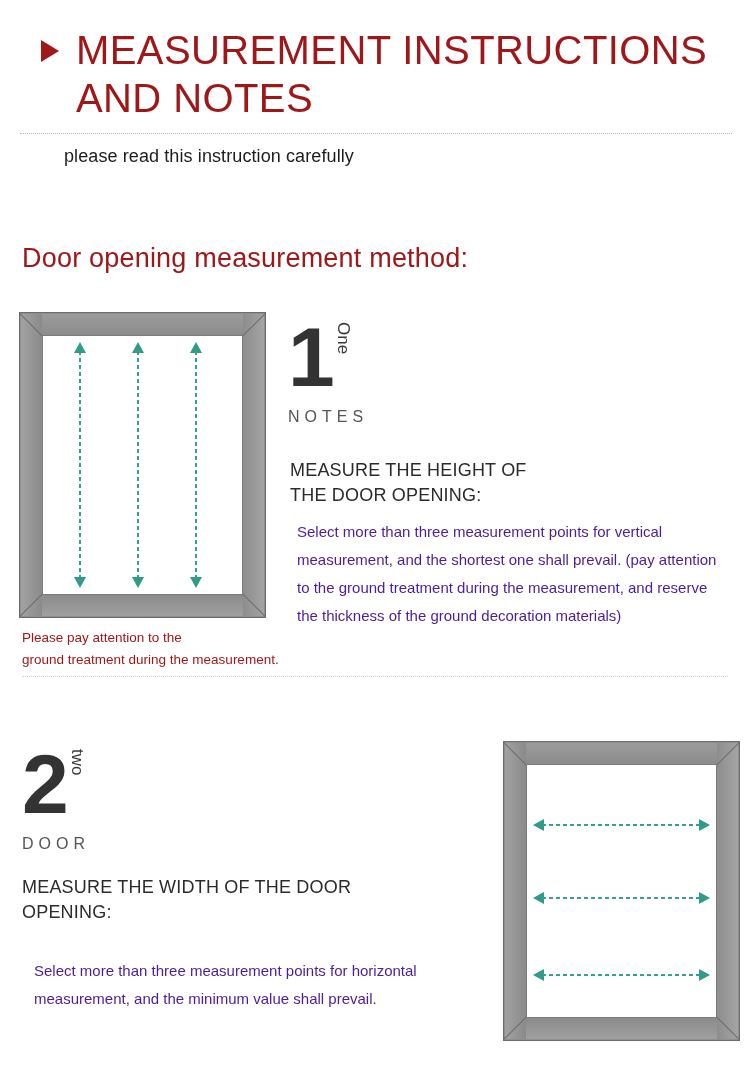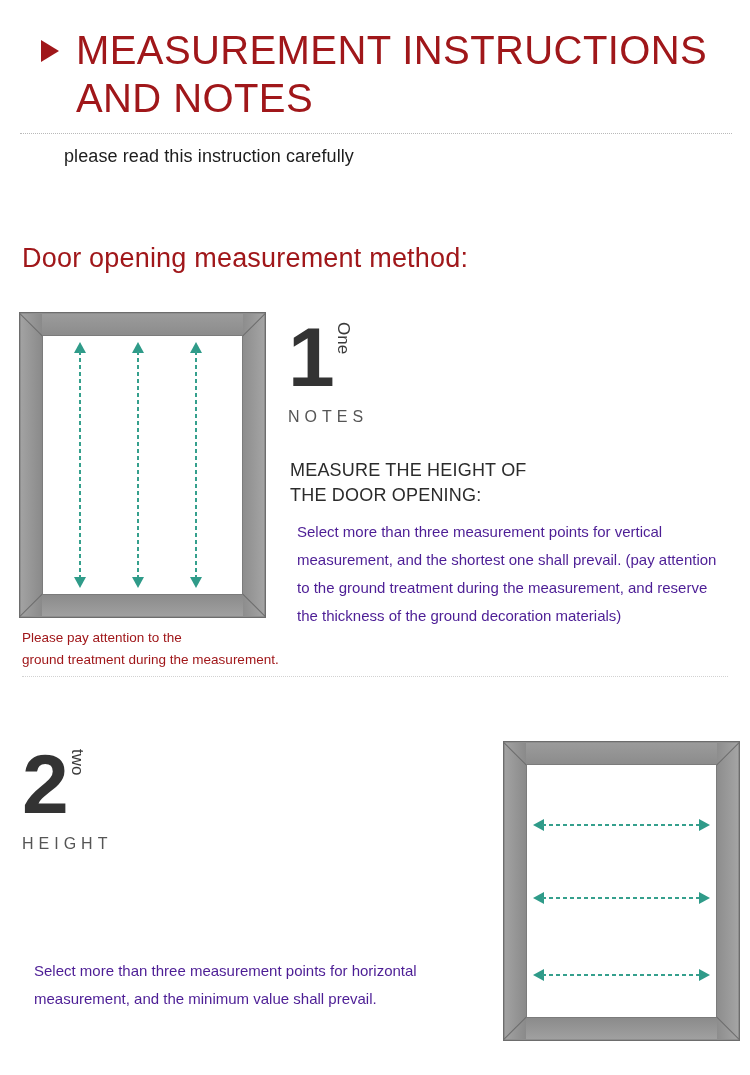--- a/index.html
+++ b/index.html
@@ -303,23 +303,25 @@
 
   <div class="step-body" style="left:297px; top:518px; width:432px;">Select more than three measurement points for vertical measurement, and the shortest one shall prevail. (pay attention to the ground treatment during the measurement, and reserve the thickness of the ground decoration materials)</div>
 
   <div class="divider-dotted" id="divider-2"></div>
 
   <div class="step-num-wrap" style="left:22px; top:745px;">
     <div class="step-num-row">
       <div class="step-digit">2</div>
       <div class="step-word">two</div>
     </div>
-    <div class="step-label">HEIGHT</div>
-  </div>
-
+    <div class="step-label">DOOR</div>
+  </div>
+
+  <div class="step-title" style="left:22px; top:875px; width:450px;">MEASURE THE WIDTH OF THE DOOR
+OPENING:</div>
 
   <div class="step-body" style="left:34px; top:957px; width:450px;">Select more than three measurement points for horizontal measurement, and the minimum value shall prevail.</div>
 
   <div class="door-frame" style="left:503px; top:741px; width:237px; height:300px;">
     <div class="frame-shade-t"></div>
     <div class="frame-shade-b"></div>
     <div class="frame-shade-l"></div>
     <div class="frame-shade-r"></div>
     <div class="mitre tl"></div>
     <div class="mitre tr"></div>

